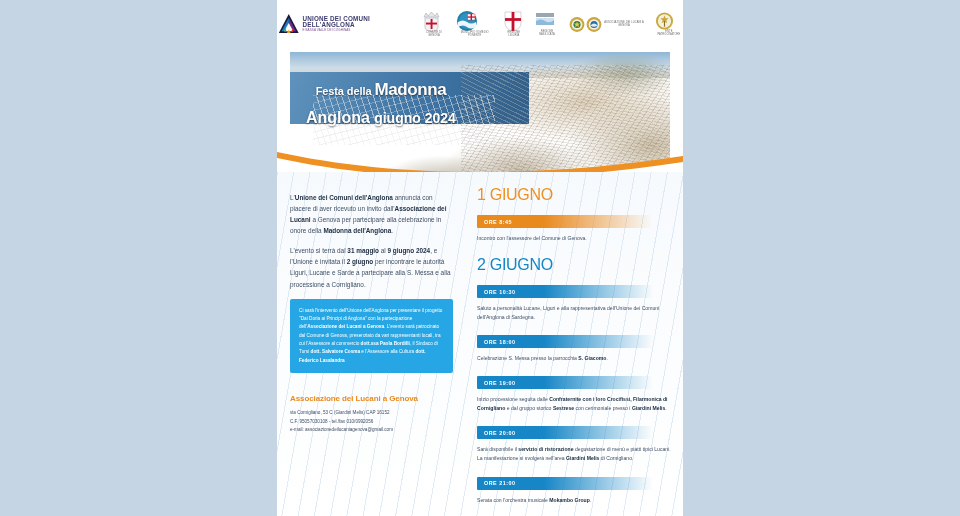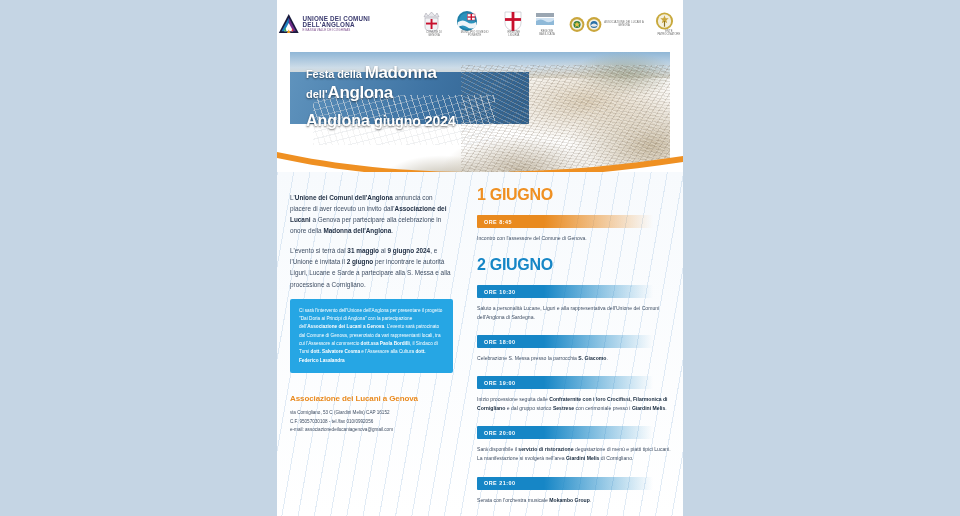--- a/index.html
+++ b/index.html
@@ -47,22 +47,22 @@
          radial-gradient(ellipse 70px 30px at 88% 18%, rgba(150,160,140,.8), rgba(150,160,140,0) 75%);}
   .citytex{position:absolute;left:45%;top:10%;width:58%;height:92%;
      background-image:
        repeating-linear-gradient(26deg, rgba(255,255,255,.22) 0 1px, rgba(0,0,0,0) 1px 4px),
        repeating-linear-gradient(-58deg, rgba(120,100,80,.20) 0 1px, rgba(0,0,0,0) 1px 5px),
        repeating-linear-gradient(8deg, rgba(90,80,65,.14) 0 1px, rgba(0,0,0,0) 1px 3px);}
   .docks{position:absolute;left:6%;top:34%;width:48%;height:40%;
      background-image:
        repeating-linear-gradient(72deg, rgba(235,235,235,.55) 0 1px, rgba(0,0,0,0) 1px 6px),
        repeating-linear-gradient(-14deg, rgba(210,215,220,.35) 0 1px, rgba(0,0,0,0) 1px 7px);}
-  .hero-title{position:absolute;left:16px;top:12px;color:#ffffff;
-     text-shadow:0 1px 2px rgba(0,0,0,.55);line-height:1.0;}
+  .hero-title{position:absolute;left:16px;top:29px;color:#ffffff;
+     text-shadow:0 1px 2px rgba(0,0,0,.55);line-height:1.0;text-align:center;}
   .ht-r1{font-size:11px;font-weight:bold;letter-spacing:-.1px;}
   .ht-r1 b{font-size:17px;letter-spacing:-.4px;}
   .ht-r2{margin-top:3px;font-size:11px;font-weight:bold;}
   .ht-r2 b{font-size:17px;letter-spacing:-.4px;}
   .ht-r3{margin-top:12px;font-size:16px;font-weight:bold;letter-spacing:-.3px;}
   .ht-r3 span{font-size:14px;font-weight:bold;letter-spacing:0;}
 
   
   .swoosh{position:absolute;left:0;top:148px;width:406px;height:42px;}
 
@@ -82,21 +82,21 @@
   .bluebox{
     margin-top:4px;background:#26a6e4;color:#ffffff;border-radius:2px;
     padding:8px 9px;font-size:4.7px;line-height:1.78;
   }
   .bluebox b{font-weight:bold;}
   .assoc{margin-top:21px;color:#e98a1f;font-size:8px;font-weight:bold;letter-spacing:-.1px;}
   .contact{margin-top:6px;color:#3f4e63;font-size:4.6px;line-height:1.9;}
 
   
   .rightcol{position:absolute;left:200px;top:186px;width:196px;}
-  .daytitle{font-size:16px;font-weight:bold;letter-spacing:-.3px;margin-bottom:11px;}
+  .daytitle{font-size:16px;font-weight:normal;letter-spacing:-.3px;margin-bottom:11px;}
   .day-1{color:#ef9022;}
   .day-2{color:#1686c6;}
   .block{margin-bottom:13px;}
   .ore{
     display:block;color:#ffffff;font-size:5.4px;font-weight:bold;letter-spacing:.5px;
     padding:3.5px 7px;border-radius:1px;width:176px;box-sizing:border-box;
   }
   .ore-orange{background:linear-gradient(90deg,#e98a1f 0%,#e98a1f 38%,rgba(233,138,31,0) 100%);}
   .ore-blue{background:linear-gradient(90deg,#1686c6 0%,#1686c6 38%,rgba(22,134,198,0) 100%);}
   .desc{margin-top:6px;color:#3f4e63;font-size:5.1px;line-height:1.78;}
@@ -212,23 +212,20 @@
         <div class="city"></div>
         <div class="sea"></div>
         <div class="citytex"></div>
         <div class="docks"></div>
       </div>
       <div class="hero-title">
         <div class="ht-r1">
           <span>Festa della</span>
           <b>Madonna</b>
         </div>
-        <div class="ht-r2">
-          <span>dell'</span><b>Anglona</b>
-        </div>
         <div class="ht-r3">
           <span style="font-size:16px">Anglona</span>
           <span>giugno 2024</span>
         </div>
       </div>
     </div>
 
     <svg class="swoosh" viewBox="0 0 406 42" preserveAspectRatio="none">
       <path d="M0 6 C 110 30, 250 34, 406 10 L406 42 L0 42 Z" fill="#ffffff"></path>
       <path d="M0 4 C 110 28, 250 32, 406 8 L406 14 C 250 38, 110 34, 0 10 Z" fill="#ef9022"></path>

